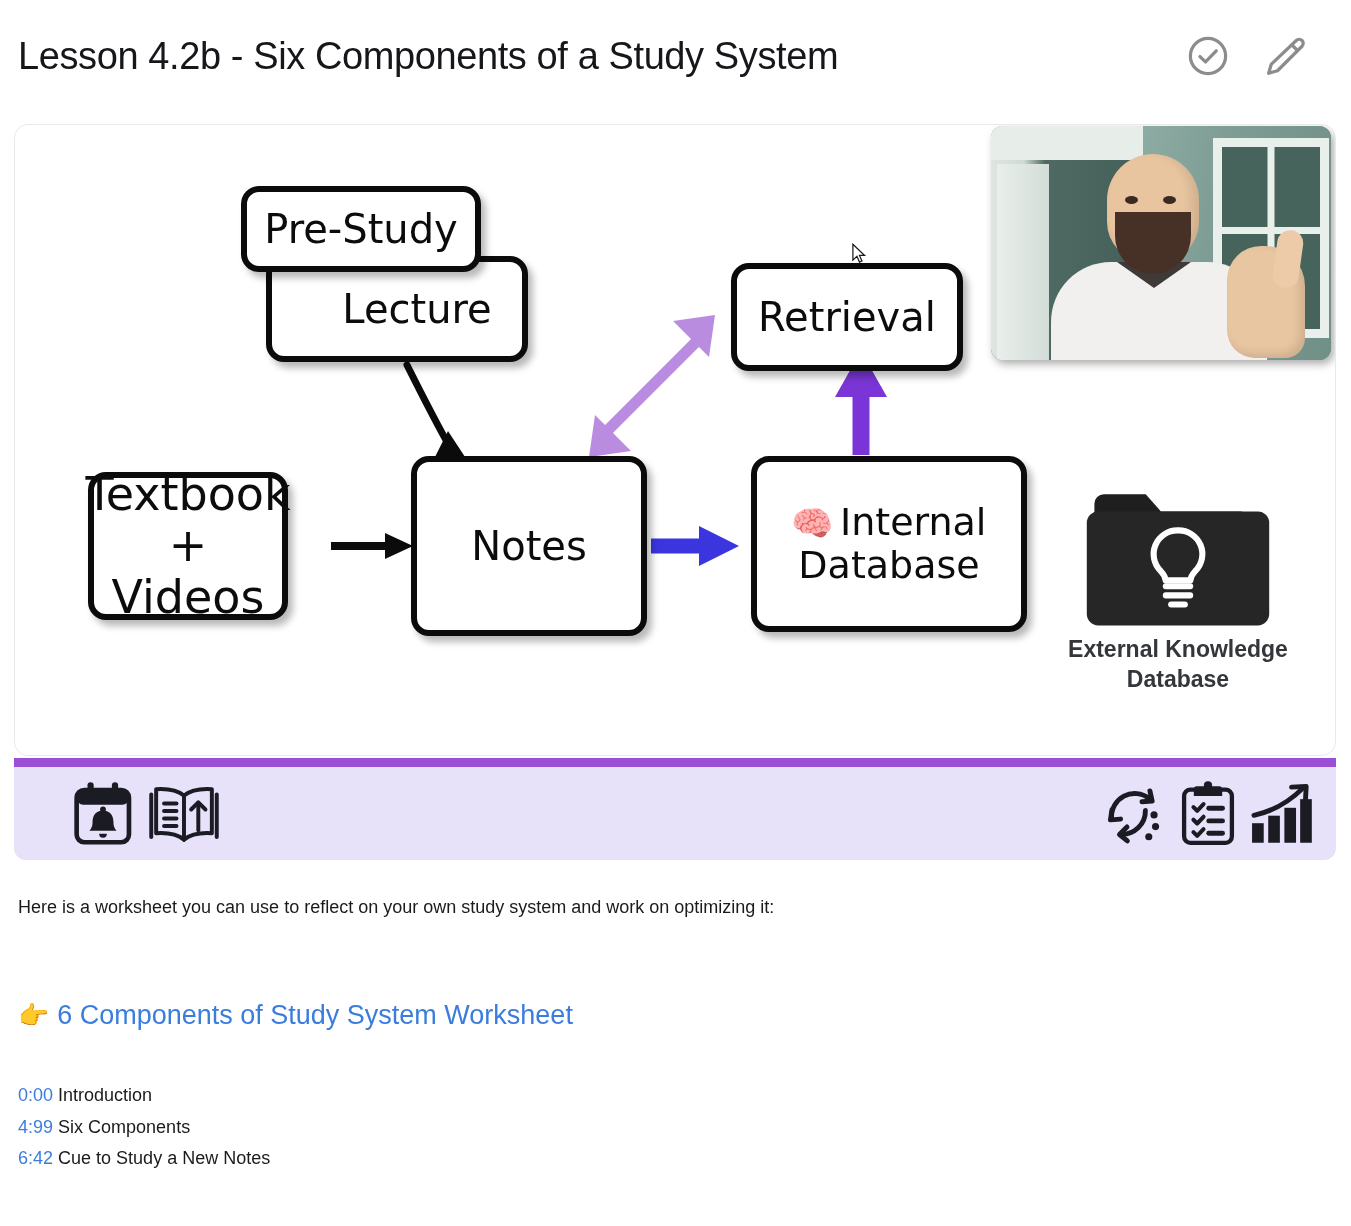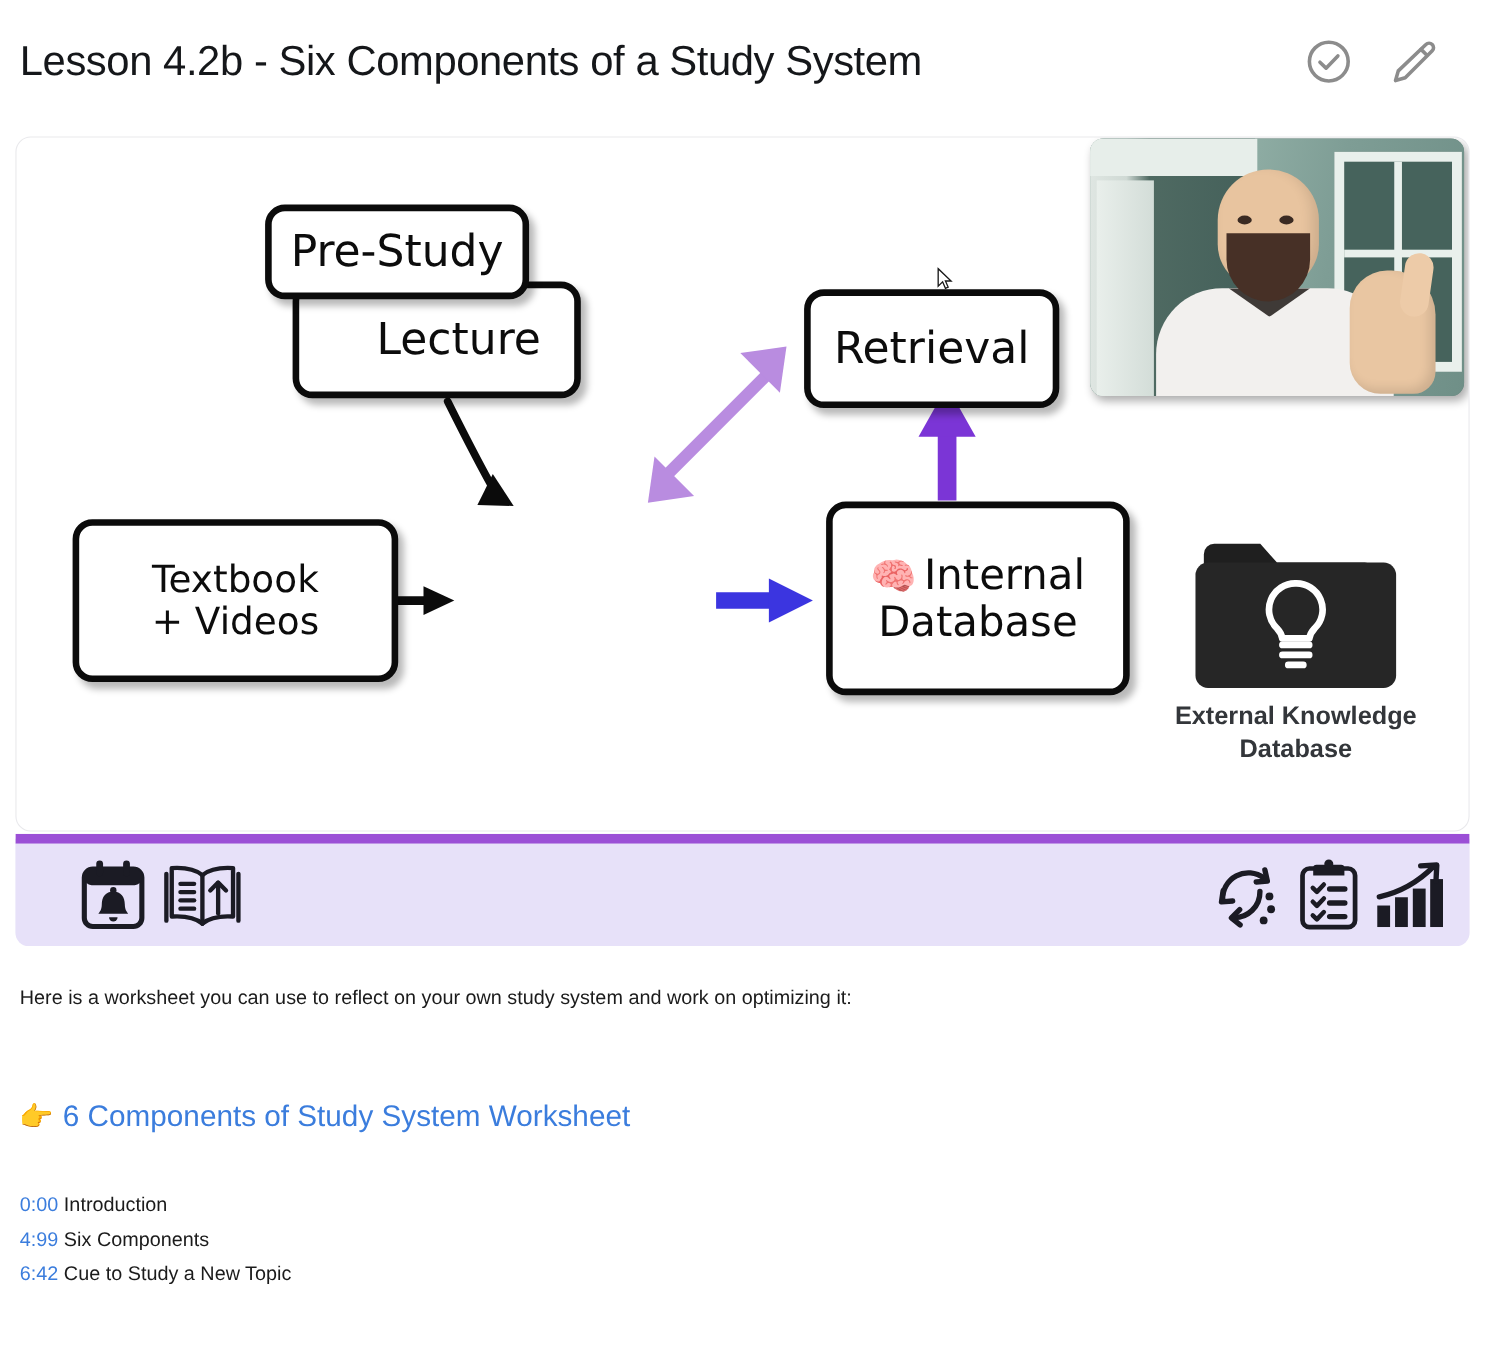--- a/index.html
+++ b/index.html
@@ -80,21 +80,21 @@
     text-align: center;
     font-family: "DejaVu Sans", sans-serif;
     font-size: 40px;
     color: #0c0c0c;
     line-height: 1.12;
     box-sizing: border-box;
   }
   #box-prestudy { left: 226px; top: 61px;  width: 240px; height: 86px; z-index: 6; }
   #box-lecture  { left: 251px; top: 131px; width: 262px; height: 106px; z-index: 5;
                   justify-content: center; padding-left: 40px; }
-  #box-textbook { left: 51px;  top: 347px; width: 296px; height: 148px; font-size: 34px; }
+  #box-textbook { left: 73px;  top: 347px; width: 200px; height: 148px; font-size: 46px; }
   #box-notes    { left: 396px; top: 331px; width: 236px; height: 180px; }
   #box-retrieval{ left: 716px; top: 138px; width: 232px; height: 108px; }
   #box-database { left: 736px; top: 331px; width: 276px; height: 176px; font-size: 38px;}
 
   .brain-emoji { font-size: 34px; margin-right: 6px; }
 
   .diag-svg {
     position: absolute;
     left: 0; top: 0;
     width: 1322px;
@@ -317,20 +317,23 @@
       <span>Lecture</span>
     </div>
 
     <div class="dbox" id="box-textbook">
       <span>
         <span>Textbook</span><br>
         <span>+ Videos</span>
       </span>
     </div>
 
+    <div class="dbox" id="box-notes">
+      <span>Notes</span>
+    </div>
 
     <div class="dbox" id="box-retrieval">
       <span>Retrieval</span>
     </div>
 
     <div class="dbox" id="box-database">
       <span>
         <span class="brain-emoji">🧠</span><span>Internal</span><br>
         <span>Database</span>
       </span>
@@ -454,15 +457,15 @@
   <div class="ts-row">
     <span class="ts-time">0:00</span>
     <span class="ts-label">Introduction</span>
   </div>
   <div class="ts-row">
     <span class="ts-time">4:99</span>
     <span class="ts-label">Six Components</span>
   </div>
   <div class="ts-row">
     <span class="ts-time">6:42</span>
-    <span class="ts-label">Cue to Study a New Topic</span>
+    <span class="ts-label">Cue to Study a New Notes</span>
   </div>
 </div>
 
 </body></html>

